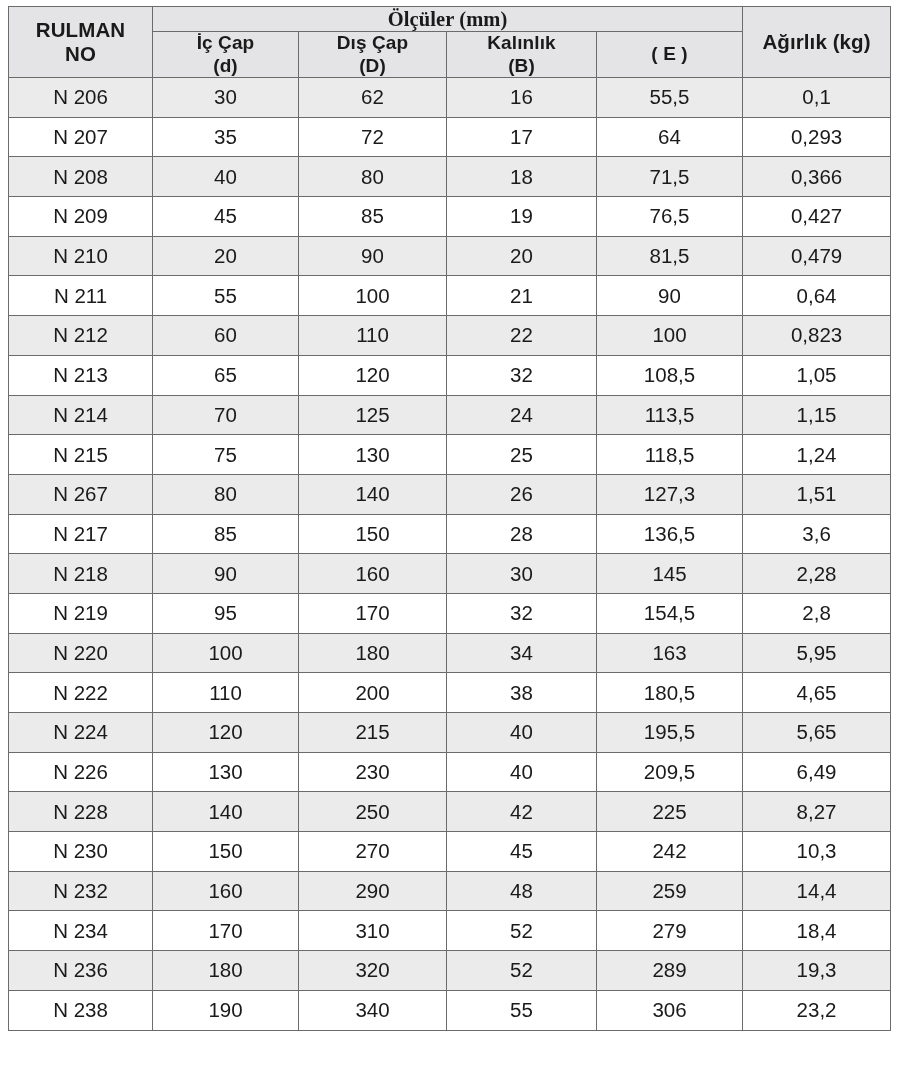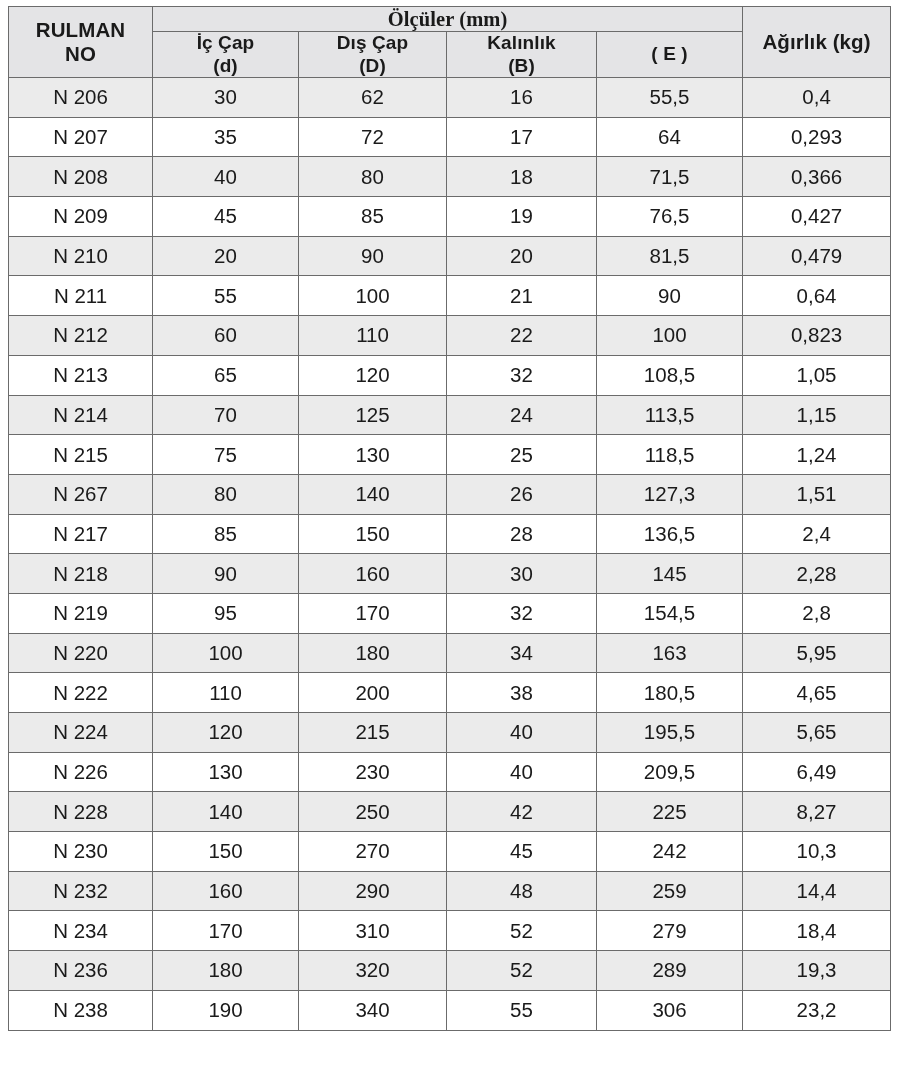--- a/index.html
+++ b/index.html
@@ -116,21 +116,21 @@
         <th class="h-sub">( E )</th>
       </tr>
     </thead>
     <tbody id="table-body">
         <tr class="shaded">
           <td>N 206</td>
           <td>30</td>
           <td>62</td>
           <td>16</td>
           <td>55,5</td>
-          <td>0,4</td>
+          <td>0,1</td>
         </tr>
         <tr>
           <td>N 207</td>
           <td>35</td>
           <td>72</td>
           <td>17</td>
           <td>64</td>
           <td>0,293</td>
         </tr>
         <tr class="shaded">
@@ -204,21 +204,21 @@
           <td>26</td>
           <td>127,3</td>
           <td>1,51</td>
         </tr>
         <tr>
           <td>N 217</td>
           <td>85</td>
           <td>150</td>
           <td>28</td>
           <td>136,5</td>
-          <td>2,4</td>
+          <td>3,6</td>
         </tr>
         <tr class="shaded">
           <td>N 218</td>
           <td>90</td>
           <td>160</td>
           <td>30</td>
           <td>145</td>
           <td>2,28</td>
         </tr>
         <tr>

